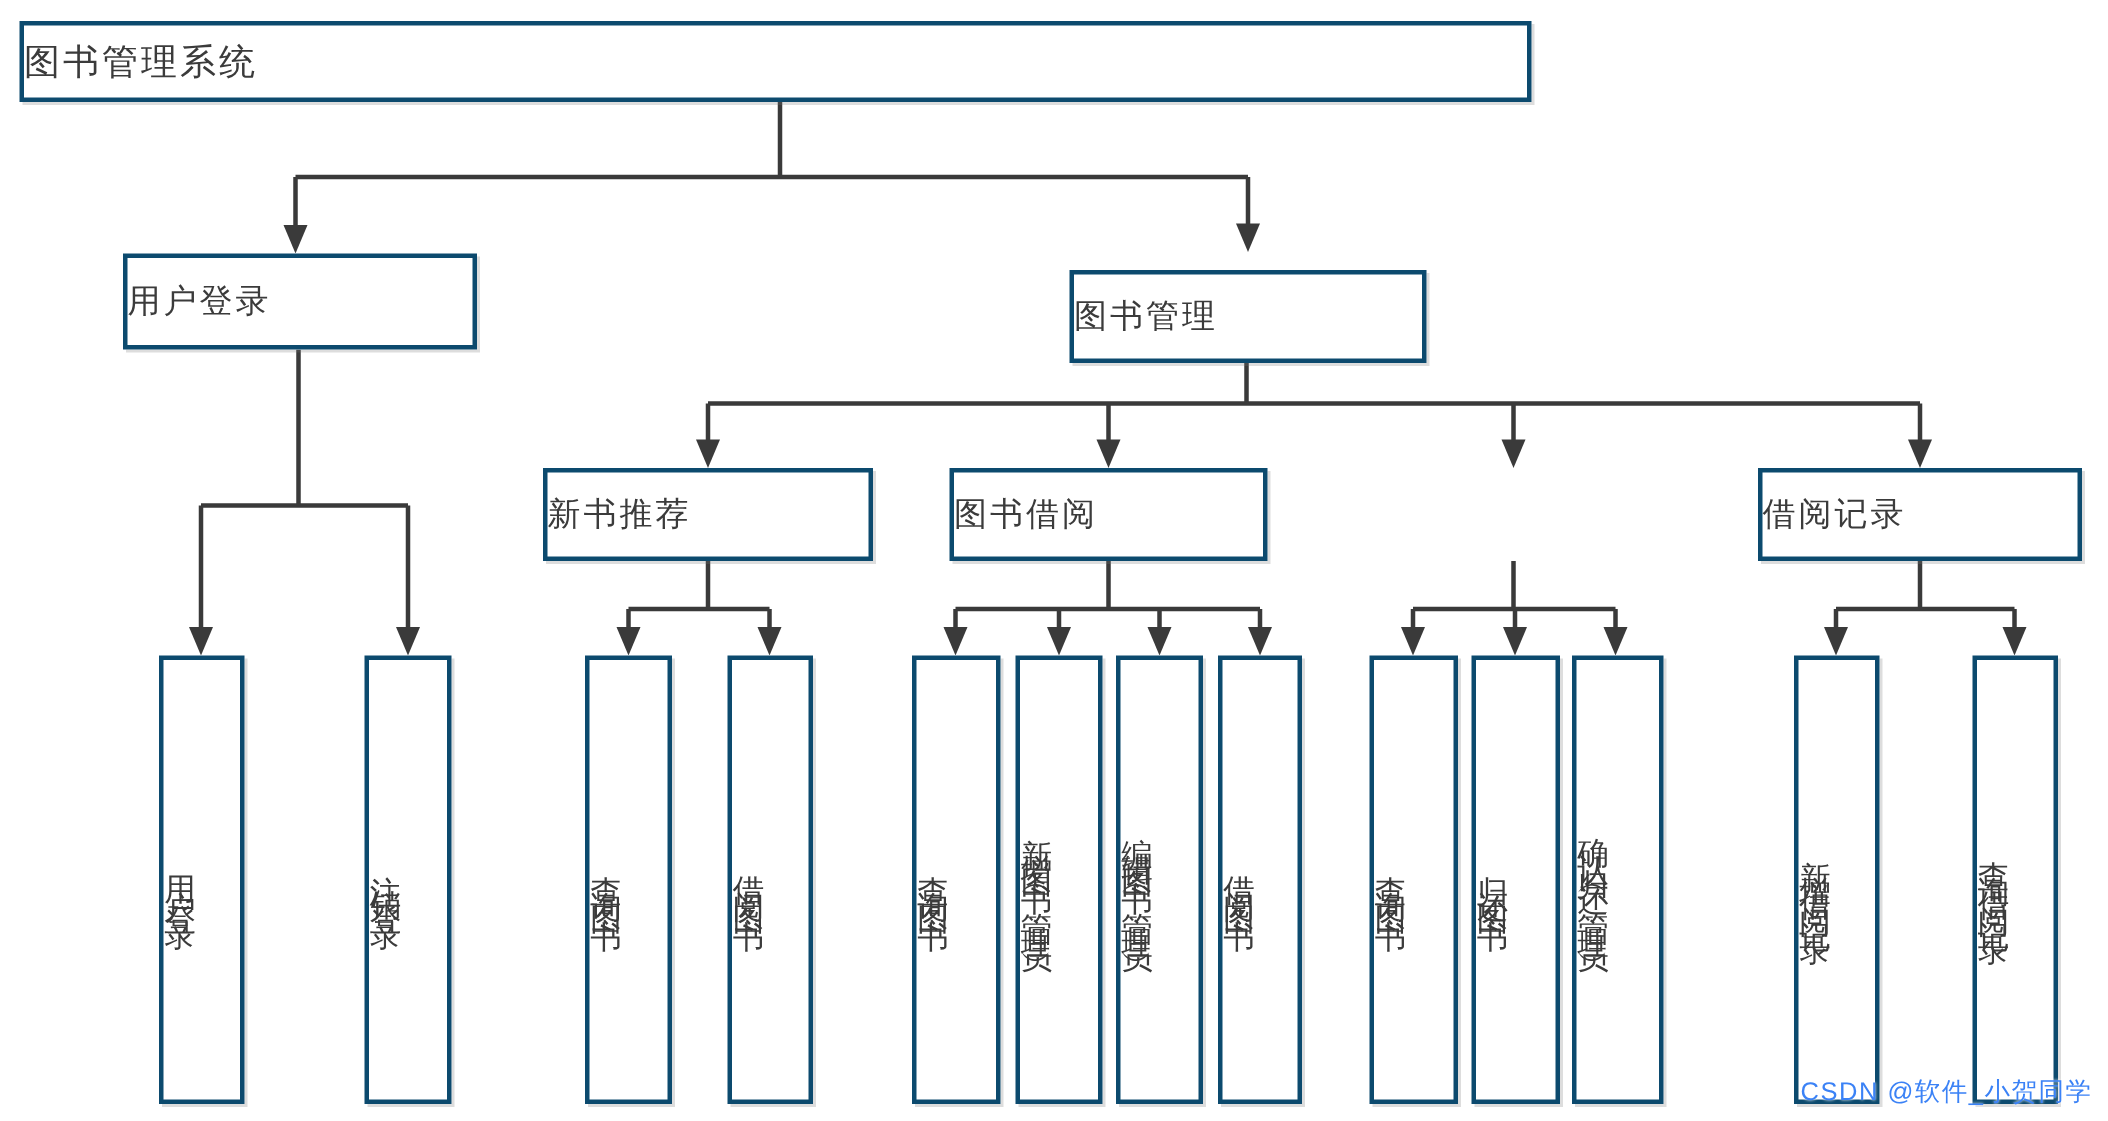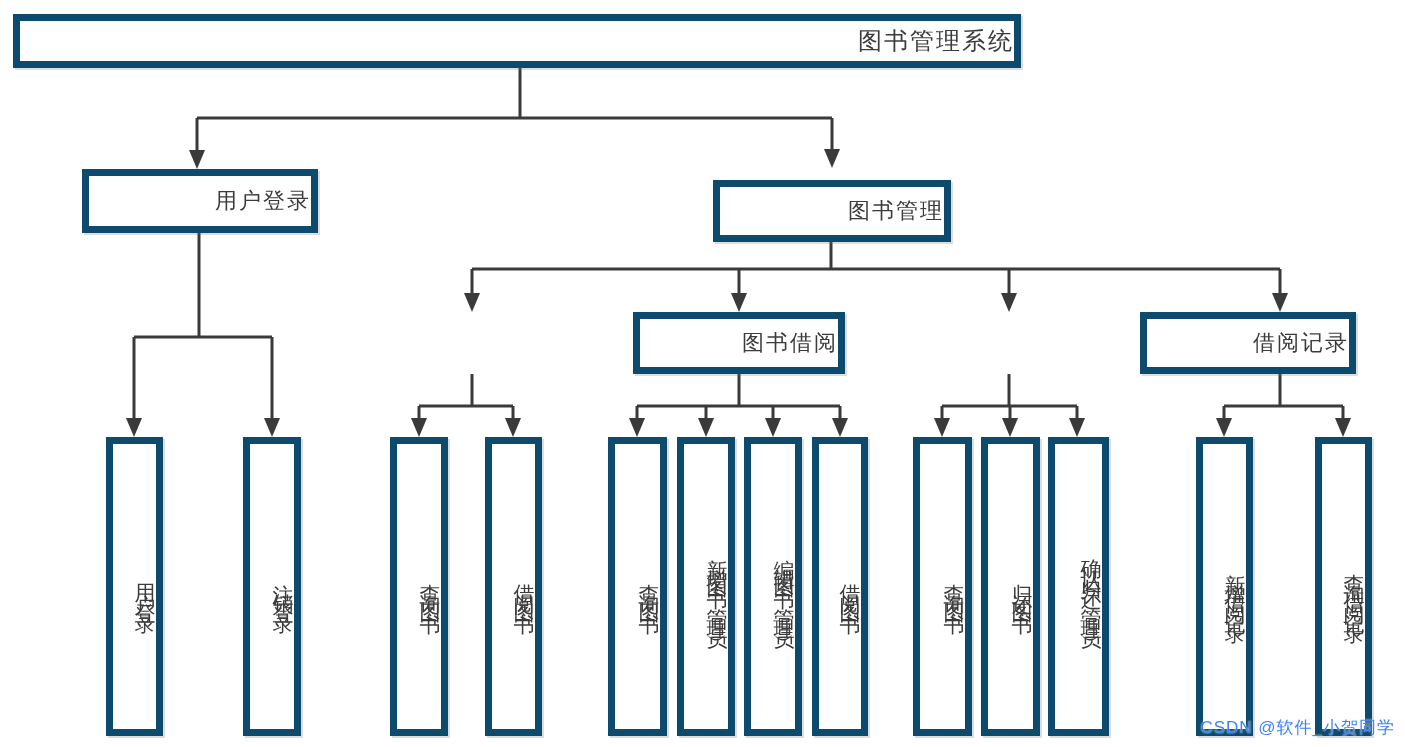--- a/index.html
+++ b/index.html
@@ -8,22 +8,22 @@
     width:1405px;height:747px;
     background:#ffffff;
     font-family:"Liberation Sans","DejaVu Sans",sans-serif;
     overflow:hidden;
   }
   .connectors{position:absolute;left:0;top:0;width:1405px;height:747px;}
   .connectors .line{fill:none;stroke:#3a3a3a;stroke-width:3;}
   .connectors .arrow{fill:#3a3a3a;stroke:none;}
   .node{
     position:absolute;box-sizing:border-box;
-    border:7px solid #0c4a6e;background:#ffffff;
-    display:flex;align-items:center;justify-content:flex-end;
+    border:3px solid #0c4a6e;background:#ffffff;
+    display:flex;align-items:center;justify-content:flex-start;
     box-shadow:2px 2px 0 rgba(120,120,120,0.25);
     color:#3b3b3b;
   }
   .node .label{white-space:nowrap;}
   .h1 .label{font-size:24px;letter-spacing:2px;}
   .h2 .label{font-size:22px;letter-spacing:2px;}
   .leaf .label{
     writing-mode:vertical-rl;text-orientation:mixed;
     font-size:21px;line-height:1;letter-spacing:10px;
     white-space:nowrap;
@@ -86,24 +86,27 @@
     <span class="label">图书管理系统</span>
   </div>
 
   <div class="node h2" style="left:82px;top:169px;width:236px;height:64px;">
     <span class="label">用户登录</span>
   </div>
   <div class="node h2" style="left:713px;top:180px;width:238px;height:62px;">
     <span class="label">图书管理</span>
   </div>
 
+  <div class="node h2" style="left:362px;top:312px;width:220px;height:62px;">
+    <span class="label">新书推荐</span>
+  </div>
   <div class="node h2" style="left:633px;top:312px;width:212px;height:62px;">
     <span class="label">图书借阅</span>
   </div>
-  <div class="node h2" style="left:1140px;top:312px;width:216px;height:62px;">
+  <div class="node h2" style="left:1172px;top:312px;width:216px;height:62px;">
     <span class="label">借阅记录</span>
   </div>
 
   <div class="node leaf" style="left:106px;top:437px;width:57px;height:299px;">
     <span class="label">用户登录</span>
   </div>
   <div class="node leaf" style="left:243px;top:437px;width:58px;height:299px;">
     <span class="label">注销登录</span>
   </div>
 

